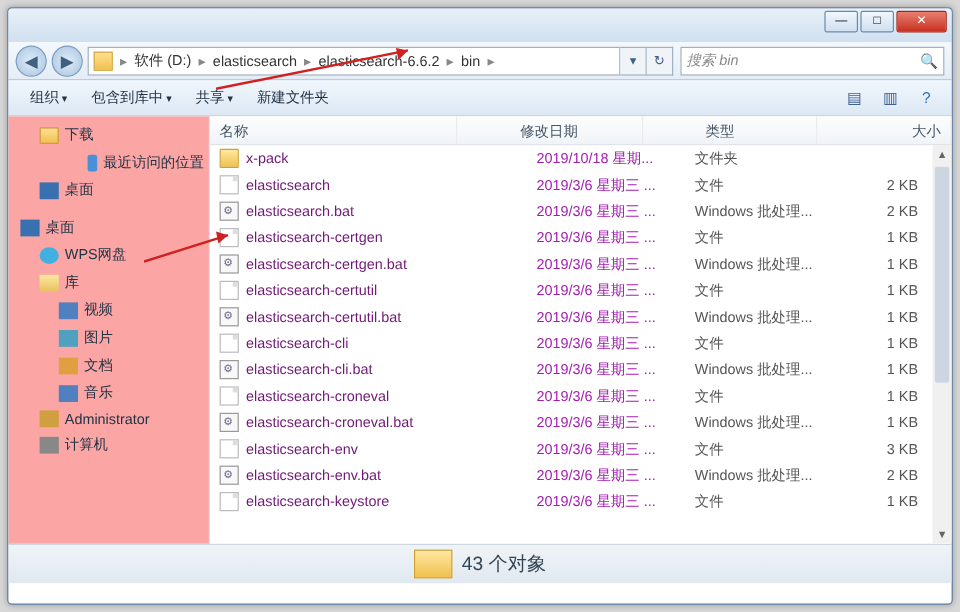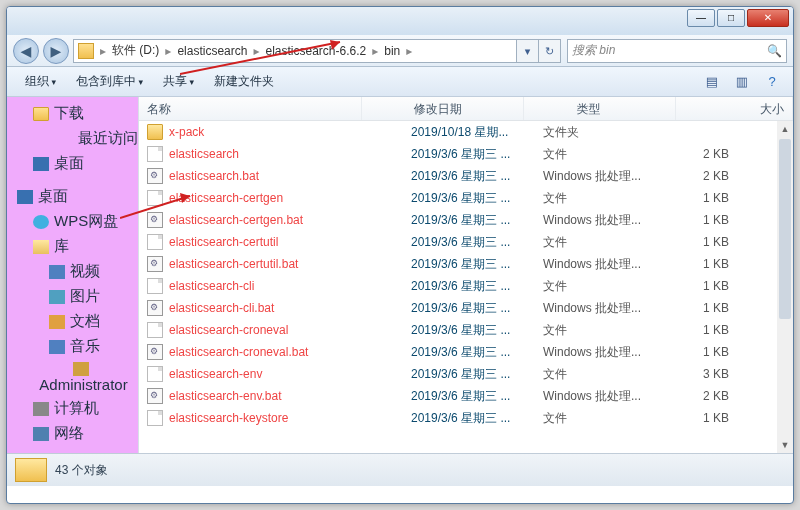--- a/index.html
+++ b/index.html
@@ -19,21 +19,21 @@
 .searchbox { width: 220px; height: 24px; margin-left: 6px; background: #fff; border: 1px solid #a0b0c0; display: flex; align-items: center; padding: 0 4px; font-size: 12px; color: #888; font-style: italic; }
 .searchbox .sicon { margin-left: auto; font-style: normal; color: #406090; cursor: pointer; }
 .menubar { height: 24px; background: linear-gradient(#f8faff, #eef3f9); display: flex; align-items: center; padding: 0 6px; font-size: 12px; border-bottom: 1px solid #d0d8e0; }
 .menubar span { padding: 2px 8px; cursor: pointer; }
 .toolbar { height: 30px; background: linear-gradient(#f0f6fd, #dde8f4); display: flex; align-items: center; padding: 0 8px; font-size: 12px; border-bottom: 1px solid #c0cddc; }
 .toolbar .tbtn { padding: 4px 10px; cursor: pointer; color: #234; }
 .toolbar .dd-arrow::after { content: " ▾"; font-size: 9px; }
 .toolbar .spacer { flex: 1; }
 .toolbar .iconbtn { width: 26px; height: 22px; margin-left: 4px; text-align: center; line-height: 22px; cursor: pointer; color: #406090; font-size: 13px; }
 .content { display: flex; height: 356px; }
-.sidebar { width: 132px; background: #f0abfc; border-right: 1px solid #d8e0e8; overflow-y: auto; overflow-x: hidden; font-size: 15px; padding: 4px 0; }
+.sidebar { width: 168px; background: #fca5a5; border-right: 1px solid #d8e0e8; overflow-y: auto; overflow-x: hidden; font-size: 12px; padding: 4px 0; }
 .side-item { display: flex; align-items: center; padding: 3px 4px 3px 22px; cursor: pointer; color: #234; white-space: nowrap; }
 .side-item.top { padding-left: 10px; font-weight: normal; }
 .side-ic { width: 16px; height: 14px; margin-right: 5px; display: inline-block; }
 .ic-folder { background: linear-gradient(#ffe090, #f0c050); border: 1px solid #d0a030; border-radius: 1px; }
 .ic-blue { background: #4a90d8; border-radius: 2px; }
 .ic-desk { background: #3870b0; }
 .ic-cloud { background: #40b0e0; border-radius: 50%; }
 .ic-lib { background: linear-gradient(#ffe8a0, #e8c060); }
 .ic-video { background: #5080c0; }
 .ic-pic { background: #50a0c0; }
@@ -50,25 +50,25 @@
 .col-date { width: 132px; }
 .col-type { width: 120px; }
 .col-size { width: 80px; text-align: right; }
 .row { display: flex; align-items: center; height: 22px; padding-left: 8px; cursor: pointer; }
 .file-ic { width: 16px; height: 16px; margin-right: 6px; display: inline-block; }
 .fi-folder { background: linear-gradient(#ffe8a0, #f0c050); border: 1px solid #d0a030; border-radius: 1px; }
 .fi-file { background: #fff; border: 1px solid #bbb; position: relative; }
 .fi-file::after { content: ""; position: absolute; top: 0; right: 0; width: 4px; height: 4px; background: #ddd; }
 .fi-bat { background: #f8f8f8; border: 1px solid #999; position: relative; }
 .fi-bat::before { content: "⚙"; position: absolute; font-size: 9px; left: 2px; top: 1px; color: #668; }
-.row .col-name { width: 242px; overflow: hidden; text-overflow: ellipsis; white-space: nowrap; color: #ef4444; }
-.row .col-date { width: 132px; color: #0c4a6e; overflow: hidden; white-space: nowrap; }
+.row .col-name { width: 242px; overflow: hidden; text-overflow: ellipsis; white-space: nowrap; color: #701a75; }
+.row .col-date { width: 132px; color: #a21caf; overflow: hidden; white-space: nowrap; }
 .row .col-type { width: 120px; color: #555; overflow: hidden; white-space: nowrap; }
 .row .col-size { width: 66px; text-align: right; color: #555; }
-.statusbar { height: 28px; background: linear-gradient(#f0f4f8, #e0e8f0); border-top: 1px solid #c0ccd8; display: flex; align-items: center; padding: 16px 8px; font-size: 12px; color: #345; }
+.statusbar { height: 28px; background: linear-gradient(#f0f4f8, #e0e8f0); border-top: 1px solid #c0ccd8; display: flex; align-items: center; padding: 16px 8px; font-size: 16px; color: #345; justify-content: center; }
 .status-ic { width: 32px; height: 24px; background: linear-gradient(#ffe8a0, #f0c050); border: 1px solid #d0a030; margin-right: 8px; }
 .arrow { position: absolute; pointer-events: none; z-index: 50; }
 .arrow-line { stroke: #d02020; stroke-width: 2; fill: none; }
 .arrow-head { fill: #d02020; }
 .vscroll { position: absolute; right: 0; top: 24px; bottom: 0; width: 16px; background: #f0f0f0; }
 .vscroll .thumb { position: absolute; left: 2px; right: 2px; top: 18px; height: 180px; background: #cdd6e0; border-radius: 2px; }
 .vscroll .arr { position: absolute; left: 0; right: 0; height: 16px; text-align: center; font-size: 9px; color: #666; line-height: 16px; }
 .vscroll .arr.up { top: 0; }
 .vscroll .arr.down { bottom: 0; }
 </style>
@@ -155,31 +155,27 @@
           <span>图片</span>
         </div>
         <div class="side-item" style="padding-left: 42px;">
           <span class="side-ic ic-doc"></span>
           <span>文档</span>
         </div>
         <div class="side-item" style="padding-left: 42px;">
           <span class="side-ic ic-music"></span>
           <span>音乐</span>
         </div>
-        <div class="side-item" style="padding-left: 26px; flex-direction: column;">
+        <div class="side-item" style="padding-left: 26px;">
           <span class="side-ic ic-user"></span>
           <span>Administrator</span>
         </div>
         <div class="side-item" style="padding-left: 26px;">
           <span class="side-ic ic-comp"></span>
           <span>计算机</span>
-        </div>
-        <div class="side-item" style="padding-left: 26px;">
-          <span class="side-ic ic-net"></span>
-          <span>网络</span>
         </div>
       </div>
     <div class="filepane">
       <div class="headers">
         <div class="col-name">名称</div>
         <div class="col-date">修改日期</div>
         <div class="col-type">类型</div>
         <div class="col-size">大小</div>
       </div>
       <div id="filelist">

